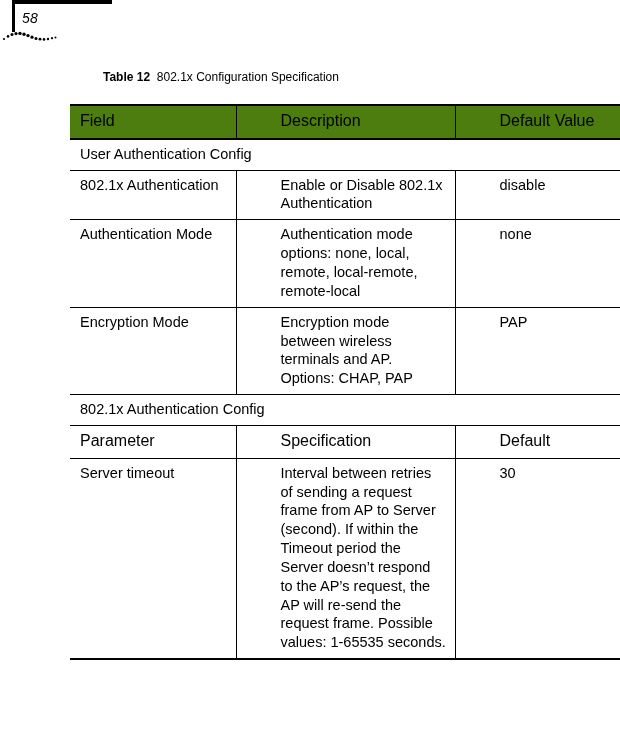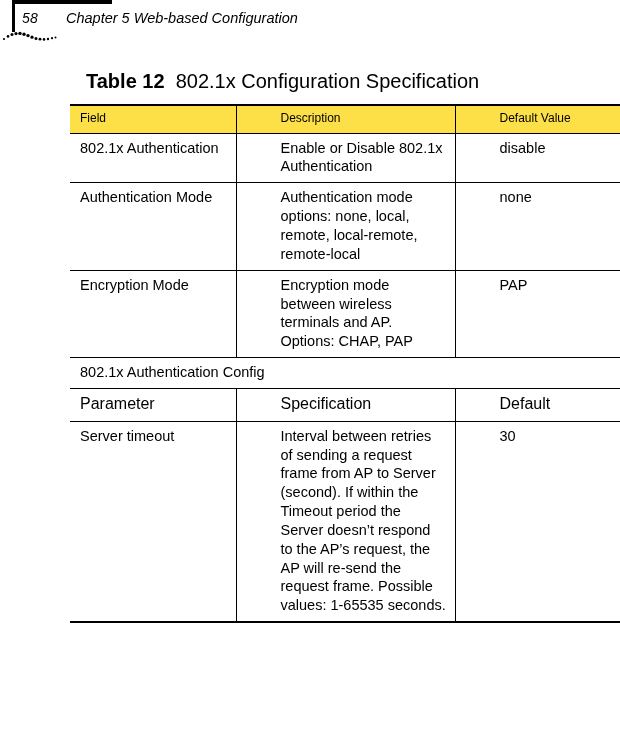--- a/index.html
+++ b/index.html
@@ -61,23 +61,23 @@
     position: absolute;
     left: 2px;
     top: 28px;
     width: 56px;
     height: 16px;
   }
 
   
   #table-caption {
     position: absolute;
-    left: 86px;
+    left: 103px;
     top: 70px;
-    font-size: 20px;
+    font-size: 12px;
     white-space: nowrap;
   }
   #table-caption .cap-label {
     font-weight: bold;
   }
   #table-caption .cap-text {
     font-weight: normal;
   }
 
   
@@ -106,24 +106,24 @@
   
   #spec-table .vdiv-l { border-left: 1.5px solid #000; padding-left: 44px; }
 
   
   .rule-thick > td, .rule-thick > th { border-top: 2.4px solid #000; }
   .rule-thin  > td, .rule-thin  > th { border-top: 1.2px solid #000; }
   .rule-bottom-thick > td { border-bottom: 2.4px solid #000; }
 
   
   tr.head-row th {
-    background: #fde047;
+    background: #4d7c0f;
     font-weight: bold;
     text-align: center;
-    font-size: 12px;
+    font-size: 16px;
     padding-top: 7px;
     padding-bottom: 8px;
     margin-top: 24px;
   }
   
   tr.head-row-plain th {
     background: #ffffff;
     font-weight: bold;
     text-align: center;
     font-size: 16px;
@@ -142,21 +142,20 @@
 
   .cell-pad-tall { padding-bottom: 10px; }
 </style>
 </head>
 <body>
 
 <div id="page-header">
   <div id="header-bar-top"></div>
   <div id="header-bar-left"></div>
   <div id="header-page-number">58</div>
-  <div id="header-chapter-title">Chapter 5 Web-based Configuration</div>
   <svg id="header-dots" viewBox="0 0 56 16" xmlns="http://www.w3.org/2000/svg">
     <circle cx="2" cy="11" r="1.1" fill="#000"></circle>
     <circle cx="6" cy="8.4" r="1.3" fill="#000"></circle>
     <circle cx="10" cy="6.6" r="1.5" fill="#000"></circle>
     <circle cx="14" cy="5.6" r="1.6" fill="#000"></circle>
     <circle cx="18" cy="5.4" r="1.7" fill="#000"></circle>
     <circle cx="22" cy="6.2" r="1.7" fill="#000"></circle>
     <circle cx="26" cy="7.6" r="1.7" fill="#000"></circle>
     <circle cx="30" cy="9.2" r="1.6" fill="#000"></circle>
     <circle cx="34" cy="10.4" r="1.5" fill="#000"></circle>
@@ -179,20 +178,23 @@
     <col class="c-def">
   </colgroup>
   <tbody>
 
     <tr class="head-row rule-thick">
       <th>Field</th>
       <th class="vdiv-l">Description</th>
       <th class="vdiv-l">Default Value</th>
     </tr>
 
+    <tr class="section-row rule-thick">
+      <td colspan="3">User Authentication Config</td>
+    </tr>
 
     <tr class="rule-thin">
       <td>802.1x Authentication</td>
       <td class="vdiv-l">Enable or Disable 802.1x Authentication</td>
       <td class="vdiv-l">disable</td>
     </tr>
 
     <tr class="rule-thin">
       <td class="cell-pad-tall">Authentication Mode</td>
       <td class="vdiv-l cell-pad-tall">Authentication mode options: none, local, remote, local-remote, remote-local</td>

